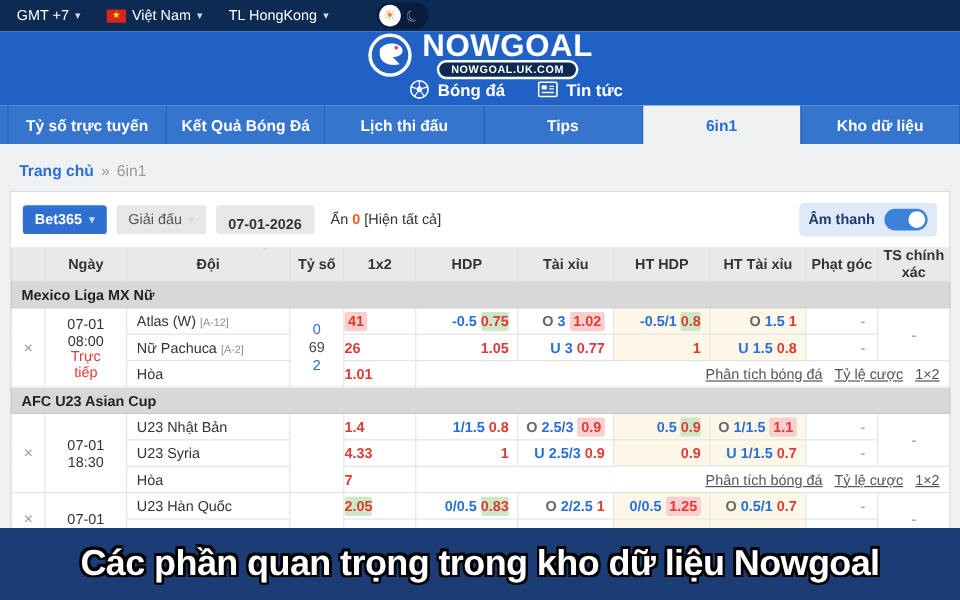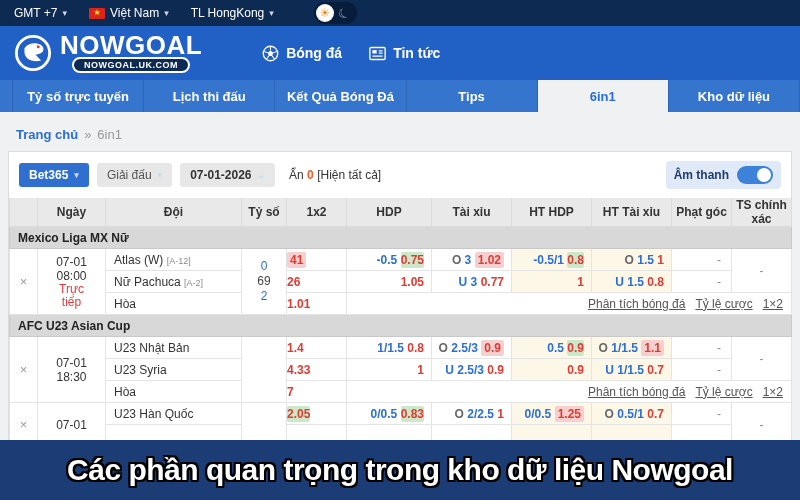--- a/index.html
+++ b/index.html
@@ -10,45 +10,45 @@
   .topbar { height:26px; background:#0d2a52; display:flex; align-items:center; padding:0 14px; gap:22px; color:#fff; font-size:12px; }
   .tb-item { display:flex; align-items:center; gap:5px; cursor:pointer; }
   .caret { font-size:9px; color:#cdd8ea; }
   .flag { width:16px; height:11px; background:#da251d; display:inline-flex; align-items:center; justify-content:center; color:#ffe600; font-size:8px; line-height:1; border-radius:1px; }
   .theme { margin-left:18px; background:#081c3c; border-radius:11px; height:22px; display:flex; align-items:center; padding:2px 8px 2px 2px; gap:4px; cursor:pointer; }
   .sun-wrap { width:18px; height:18px; background:#fff; border-radius:50%; display:flex; align-items:center; justify-content:center; }
   .sun { color:#f08c1e; font-size:12px; line-height:1; }
   .moon { color:#9aa7bd; font-size:13px; transform:rotate(-25deg); display:inline-block; }
 
   
-  .header { height:54px; background:#2161c6; display:flex; align-items:center; padding:0 14px; color:#fff; }
+  .header { height:62px; background:#2161c6; display:flex; align-items:center; padding:0 14px; color:#fff;flex-direction:column; }
   .logo { display:flex; align-items:center; gap:8px; cursor:pointer; }
   .logo-txt { display:flex; flex-direction:column; align-items:center; }
   .brand { font-size:26px; font-weight:bold; letter-spacing:0.5px; line-height:24px; }
   .domainpill { background:#0d2a52; border:2px solid #fff; border-radius:10px; font-size:9px; font-weight:bold; padding:1px 10px; letter-spacing:0.5px; }
   .menu { display:flex; align-items:center; gap:27px; margin-left:60px; }
   .menu-item { display:flex; align-items:center; gap:7px; font-size:14px; font-weight:bold; cursor:pointer; }
 
   
-  .nav { height:32px; background:#3575cd; display:flex; padding-left:12px; }
+  .nav { height:32px; background:#3575cd; display:flex; padding-left:6px; }
   .tab { flex:1; display:flex; align-items:center; justify-content:center; color:#fff; font-size:13px; font-weight:bold; border-left:1px solid #2a63b8; cursor:pointer; }
   .tab:last-child { border-right:1px solid #2a63b8; }
   .tab.active { background:#f0f1f3; color:#2a6fd6; }
 
   
   .breadcrumb { margin:15px 0 9px 16px; font-size:13px; color:#999; display:flex; gap:6px; align-items:center; }
   .breadcrumb .home { color:#2a6fd6; font-weight:bold; cursor:pointer; }
 
   
   .card { margin:0 8px; background:#fff; border:1px solid #dcdcdc; }
   .filters { height:46px; display:flex; align-items:center; padding:0 10px; gap:8px; }
   .btn { height:24px; display:flex; align-items:center; gap:6px; padding:9px 10px; border-radius:3px; font-size:12px; cursor:pointer; }
   .btn-blue { background:#2e6fd0; color:#fff; font-weight:bold; }
   .btn-gray { background:#e7e7e7; color:#555;text-align:right; }
-  .btn-gray.date { color:#333; font-weight:bold; }
+  .btn-gray.date { color:#333; font-weight:bold;flex-direction:column; }
   .hide-txt { margin-left:6px; color:#333; cursor:pointer; }
   .hide-txt b { color:#f05a28; }
   .sound { margin-left:auto; background:#dfe9f7; border-radius:4px; height:28px; display:flex; align-items:center; gap:8px; padding:0 8px; color:#1d3c6e; font-weight:bold; }
   .toggle { width:36px; height:18px; background:#3b82d8; border-radius:9px; position:relative; cursor:pointer; }
   .toggle .knob { position:absolute; right:2px; top:2px; width:14px; height:14px; background:#fff; border-radius:50%; }
 
   
   table { width:100%; border-collapse:collapse; table-layout:fixed; font-size:12px; }
   th { background:#e9e9e9; height:22px; font-weight:bold; color:#333; border:1px solid #dcdcdc; border-top:none; font-size:12px; }
   td { height:22px; border:1px solid #e4e4e4; overflow:hidden; white-space:nowrap; }
@@ -131,22 +131,22 @@
         <rect x="4" y="4.5" width="5" height="4" fill="#fff"></rect>
         <path d="M11.5 5.5 H16 M11.5 8 H16 M4 11.5 H16" stroke="#fff" stroke-width="1.4"></path>
       </svg>
       <span>Tin tức</span>
     </div>
   </div>
 </div>
 
 <div class="nav">
     <div class="tab">Tỷ số trực tuyến</div>
+    <div class="tab">Kết Quả Bóng Đá</div>
     <div class="tab">Lịch thi đấu</div>
-    <div class="tab">Kết Quả Bóng Đá</div>
     <div class="tab">Tips</div>
     <div class="tab active">6in1</div>
     <div class="tab">Kho dữ liệu</div>
   </div>
 
 <div class="breadcrumb">
   <span class="home">Trang chủ</span>
   <span>»</span>
   <span>6in1</span>
 </div>

